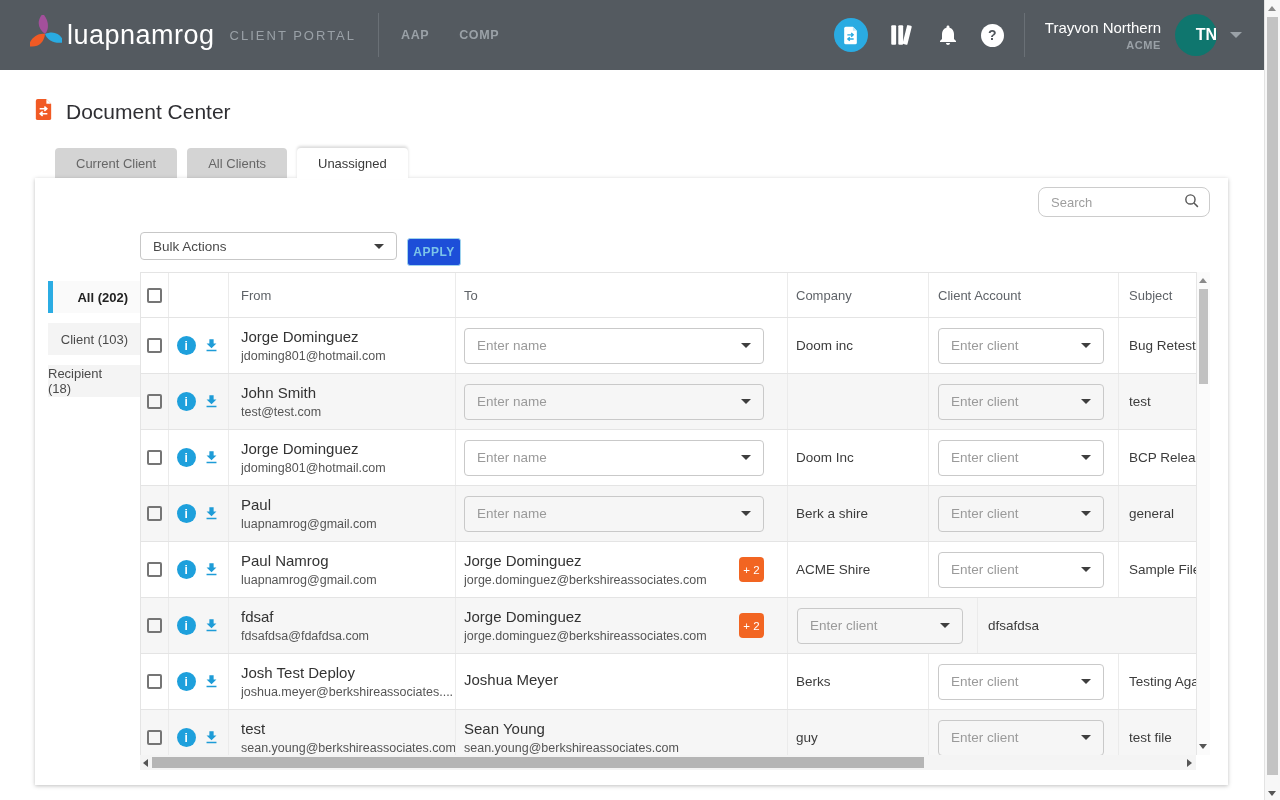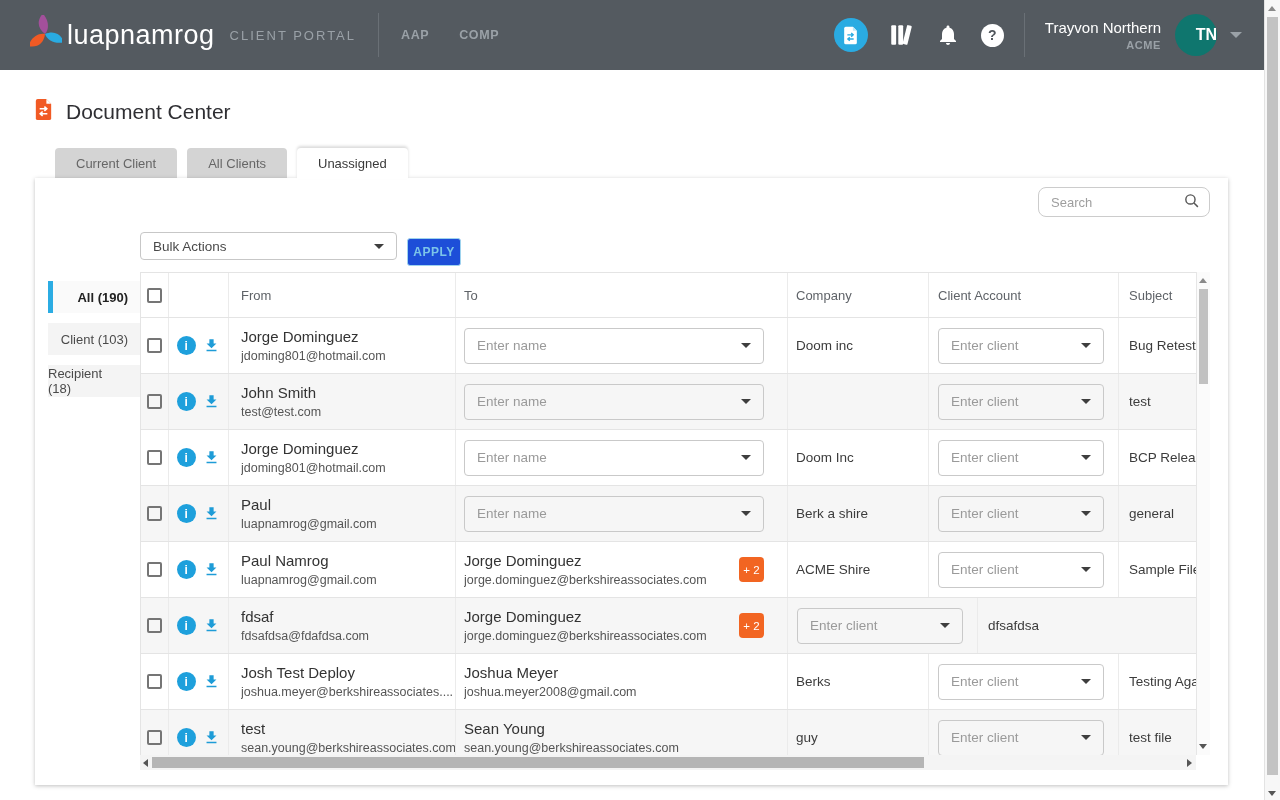--- a/index.html
+++ b/index.html
@@ -228,21 +228,21 @@
     <div class="bulk-select">
       <span>Bulk Actions</span>
       <span class="tri-down-s"></span>
     </div>
     <div class="apply-btn">
       <span>APPLY</span>
     </div>
 
     <div class="filters">
       <div class="filter-item active">
-        <span>All (190)</span>
+        <span>All (202)</span>
       </div>
       <div class="filter-item">
         <span>Client (103)</span>
       </div>
       <div class="filter-item">
         <span>Recipient (18)</span>
       </div>
     </div>
 
     <div class="table-outer">
@@ -508,21 +508,20 @@
       <div class="two-line">
         <div class="pname">Josh Test Deploy</div>
         <div class="pemail">joshua.meyer@berkshireassociates....</div>
       </div>
     </div>
     <div class="cell c-to">
 
       <div class="to-text">
         <div class="to-lines two-line">
           <div class="pname">Joshua Meyer</div>
-          <div class="pemail">joshua.meyer2008@gmail.com</div>
         </div>
 
       </div>
     </div>
     <div class="cell c-company">
       <span class="cell-text">Berks</span>
     </div>
     <div class="cell c-client">
       <div class="dropdown">
         <span class="ph">Enter client</span>

